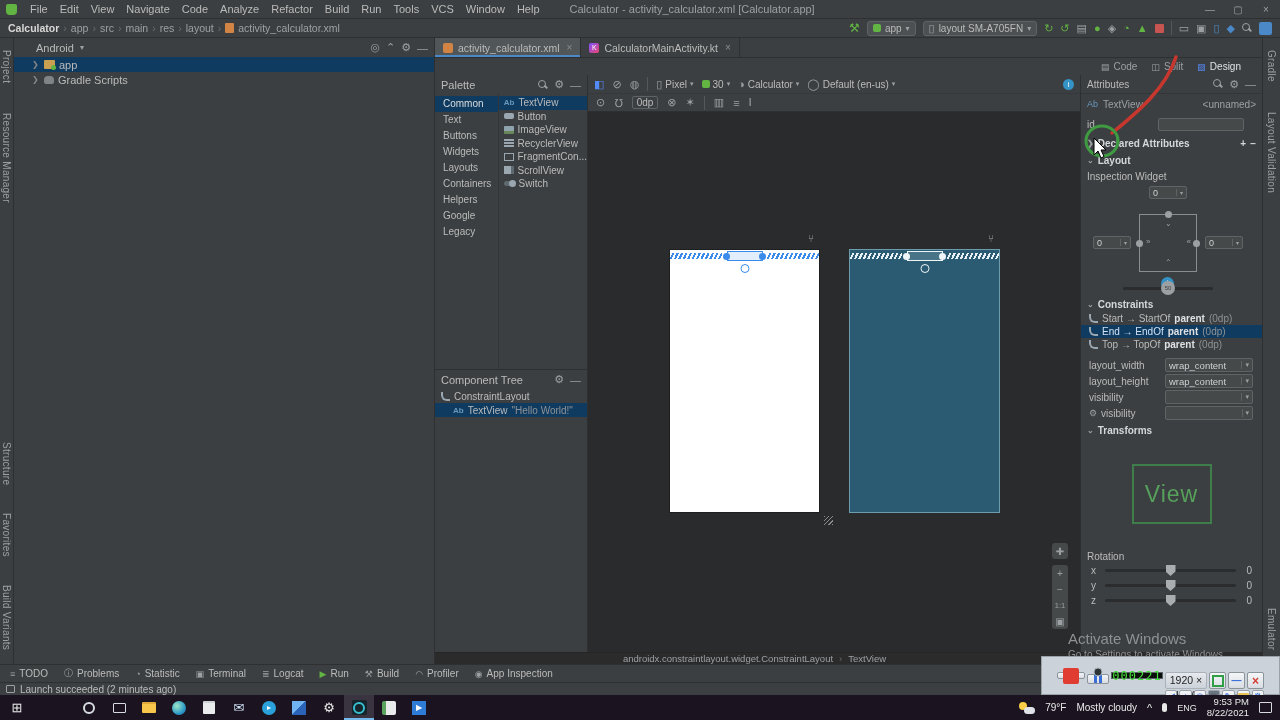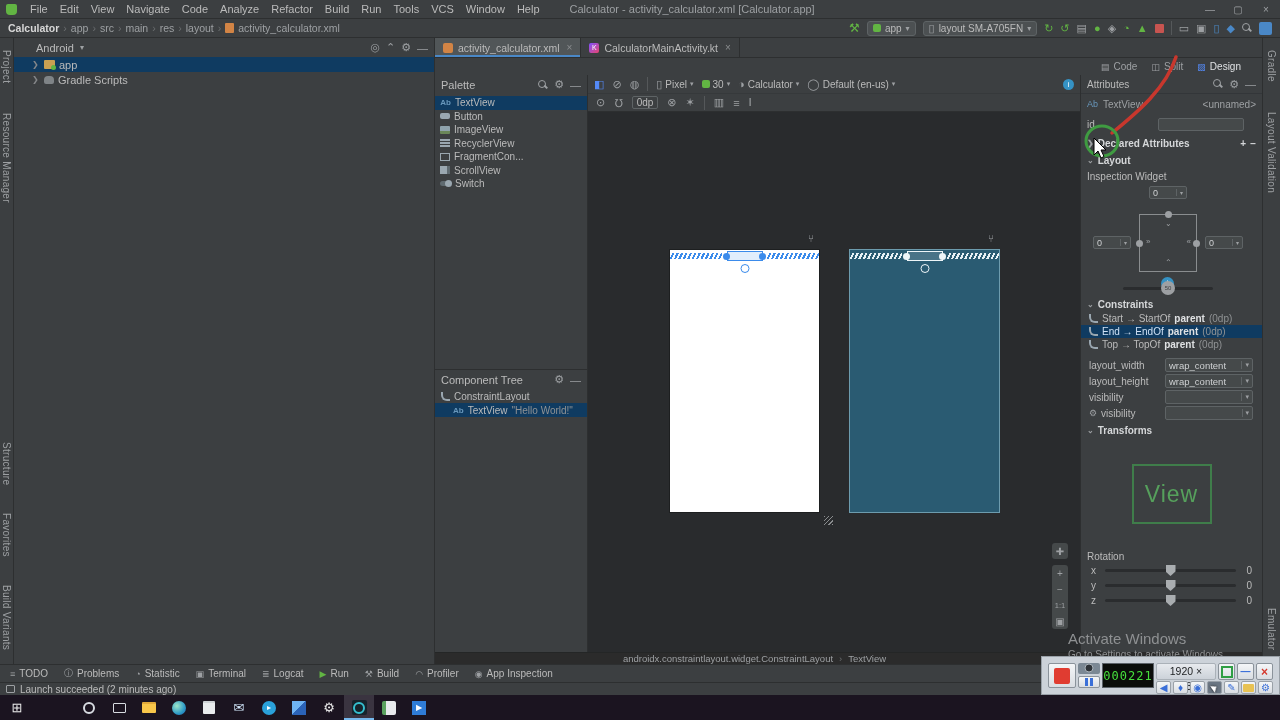--- a/index.html
+++ b/index.html
@@ -196,21 +196,21 @@
   #bottombar { left:0; top:664px; width:1280px; height:18px; background:#3c3f41; border-top:1px solid #2d2f30;
                display:flex; align-items:center; gap:16px; padding-left:10px; font-size:10px; }
   .bb-item { display:flex; align-items:center; gap:4px; color:#bbb; }
   .bb-ico { font-size:9px; }
   #statusbar { left:0; top:682px; width:1280px; height:13px; background:#3c3f41; border-top:1px solid #2d2f30;
                display:flex; align-items:center; gap:5px; padding-left:6px; font-size:10px; color:#bbb; }
   .sb-ico { width:9px; height:8px; border:1px solid #9da0a3; border-radius:1px; }
 
   
   #recorder { left:1041px; top:656px; width:239px; height:39px; background:#ccd2d9; border:1px solid #9aa1a8;
-              z-index:10; display:flex; align-items:stretch; padding:6px; gap:2px; }
+              z-index:10; display:flex; align-items:stretch; padding:15px; gap:2px; }
   .rec-stop { width:28px; background:linear-gradient(#f4f6f8,#d9dde2); border:1px solid #8b939b; border-radius:2px;
               display:flex; align-items:center; justify-content:center; }
   .rec-stop .sq { width:16px; height:16px; background:#e03c31; border-radius:2px; }
   .rec-midcol { width:22px; display:flex; flex-direction:column; gap:2px; }
   .rec-cam { flex:1; background:#7b8894; border-radius:2px; position:relative; }
   .rec-cam::after { content:""; position:absolute; left:50%; top:50%; transform:translate(-50%,-50%);
                     width:7px; height:7px; border-radius:50%; background:#2e3338; border:1px solid #aab3bb; }
   .rec-pause { flex:1; background:linear-gradient(#f4f6f8,#d9dde2); border:1px solid #8b939b; border-radius:2px;
                display:flex; align-items:center; justify-content:center; gap:2px; }
   .rec-pause i { width:3px; height:8px; background:#3a6fd8; }
@@ -443,20 +443,32 @@
 
 <div id="palette" class="abs">
   <div class="panel-head">
     <span>Palette</span>
     <span class="grow"></span>
     <span class="i-search"></span>
     <span class="hico">⚙</span>
     <span class="hico">—</span>
   </div>
   <div id="palette-body">
+    <div id="pal-cats">
+
+    <div class="pcat selected">Common</div>
+        <div class="pcat">Text</div>
+        <div class="pcat">Buttons</div>
+        <div class="pcat">Widgets</div>
+        <div class="pcat">Layouts</div>
+        <div class="pcat">Containers</div>
+        <div class="pcat">Helpers</div>
+        <div class="pcat">Google</div>
+        <div class="pcat">Legacy</div>
+      </div>
     <div id="pal-comps">
 
         <div class="pcomp selected">
           <span class="ci ci-ab"></span>
           <span>TextView</span>
         </div>
 
         <div class="pcomp">
           <span class="ci ci-button"></span>
           <span>Button</span>
@@ -894,19 +906,35 @@
       </span>
 
       <span class="tb-app">
         <span class="gi tb-capture"></span>
       </span>
 
       <span class="tb-app">
         <span class="gi tb-movies">▶</span>
       </span>
     </span>
+  <div id="tb-tray">
+    <span class="wx-ico">
+        <span class="sun"></span>
+        <span class="cloud"></span>
+      </span>
+    <span>79°F</span>
+    <span>Mostly cloudy</span>
+    <span style="font-size:11px">^</span>
+    <span class="mic-ico"></span>
+    <span style="font-size:9px">ENG</span>
+    <span class="clock">
+      <div>9:53 PM</div>
+      <div>8/22/2021</div>
+    </span>
+    <span class="notif"></span>
+  </div>
 </div>
 
 <svg id="annotation" class="abs" viewBox="0 0 1280 720">
   <path d="M 1176 57 C 1166 88, 1138 112, 1112 133" stroke="#c8372d" stroke-width="3.5" fill="none" stroke-linecap="round"></path>
   <ellipse cx="1102" cy="141" rx="16" ry="15" stroke="#3f9b41" stroke-width="3" fill="none"></ellipse>
   <polygon points="1094,138 1094,155 1098,151 1101,158 1104,156.5 1101,150 1106,150" fill="#ffffff" stroke="#000000" stroke-width="1"></polygon>
 </svg>
 
 </body></html>

